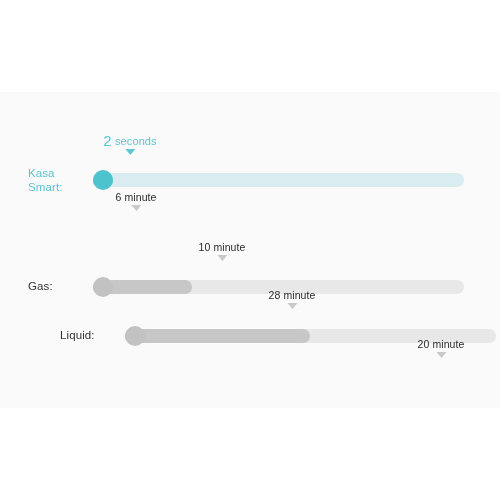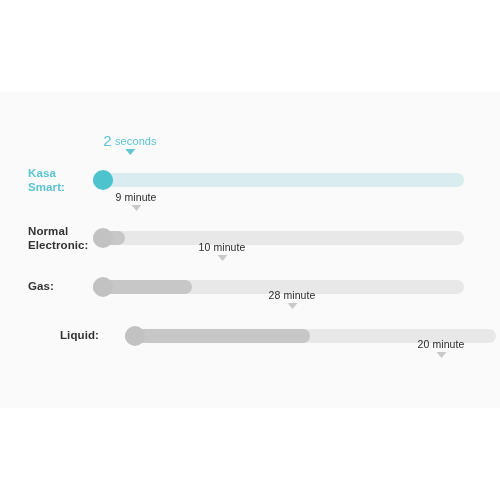--- a/index.html
+++ b/index.html
@@ -39,21 +39,20 @@
     width: 500px;
     height: 316px;
   }
 
   
   .row {
     position: absolute;
     left: 0;
     width: 500px;
     height: 26px;
-    font-weight: bold;
   }
 
   .row-label {
     position: absolute;
     right: 404px;          
     width: 140px;
     text-align: left;
     left: 28px;
     top: 50%;
     transform: translateY(-50%);
@@ -157,33 +156,24 @@
       <div class="row-label accent">Kasa
 Smart:</div>
       <div class="slider">
         <div class="track accent"></div>
         <div class="fill accent" style="width:5.5%;"></div>
         <div class="knob accent" style="left:2.7%;"></div>
       </div>
     </div>
 
     <div class="callout" style="left:136px; top:99px;">
-      <span class="txt">9 minute</span>
-      <span class="caret"></span>
-    </div>
-
-    <div class="row" style="top:133px;">
-      <div class="row-label">Normal
-Electronic:</div>
-      <div class="slider">
-        <div class="track"></div>
-        <div class="fill" style="width:8.5%;"></div>
-        <div class="knob" style="left:2.7%;"></div>
-      </div>
-    </div>
+      <span class="txt">6 minute</span>
+      <span class="caret"></span>
+    </div>
+
 
     <div class="callout" style="left:209px; top:149px;margin-left:13px;">
       <span class="txt">10 minute</span>
       <span class="caret"></span>
     </div>
 
     <div class="row" style="top:182px;">
       <div class="row-label">Gas:</div>
       <div class="slider">
         <div class="track"></div>

